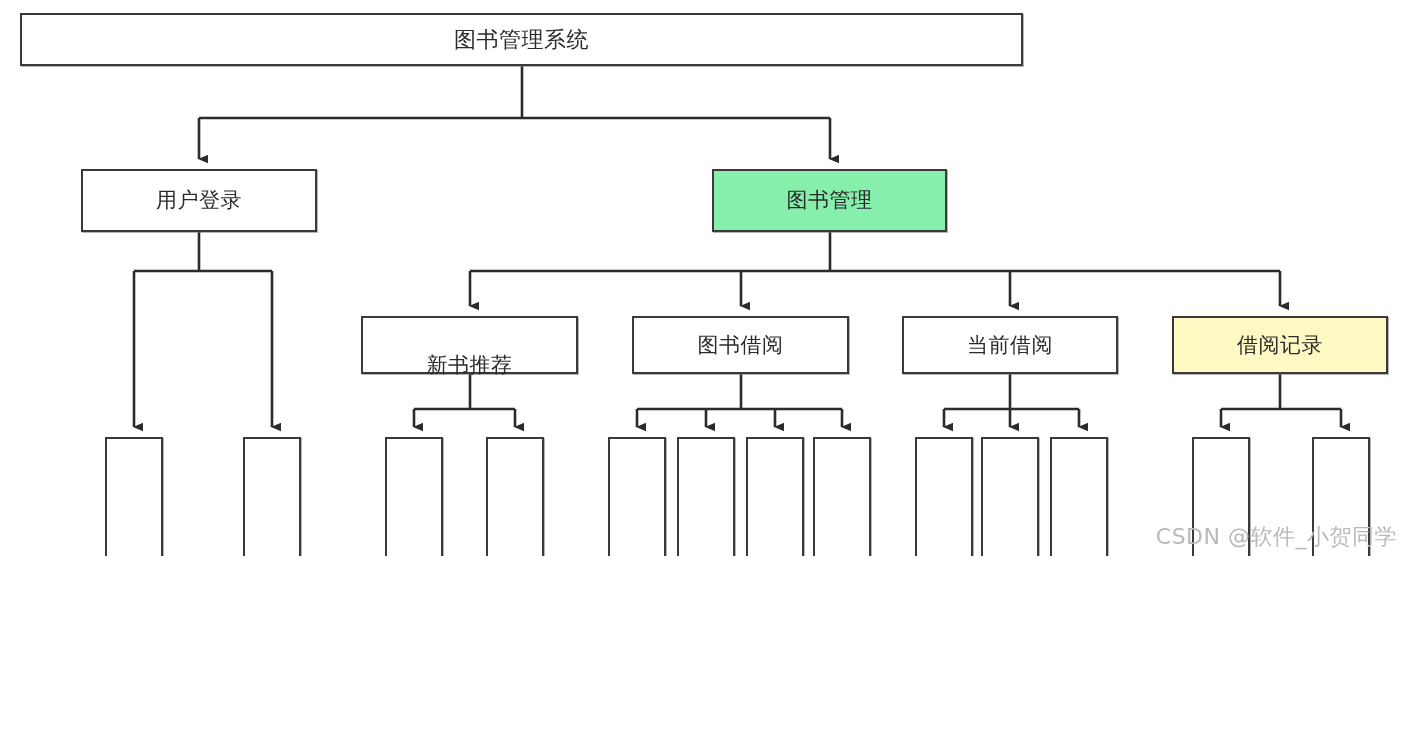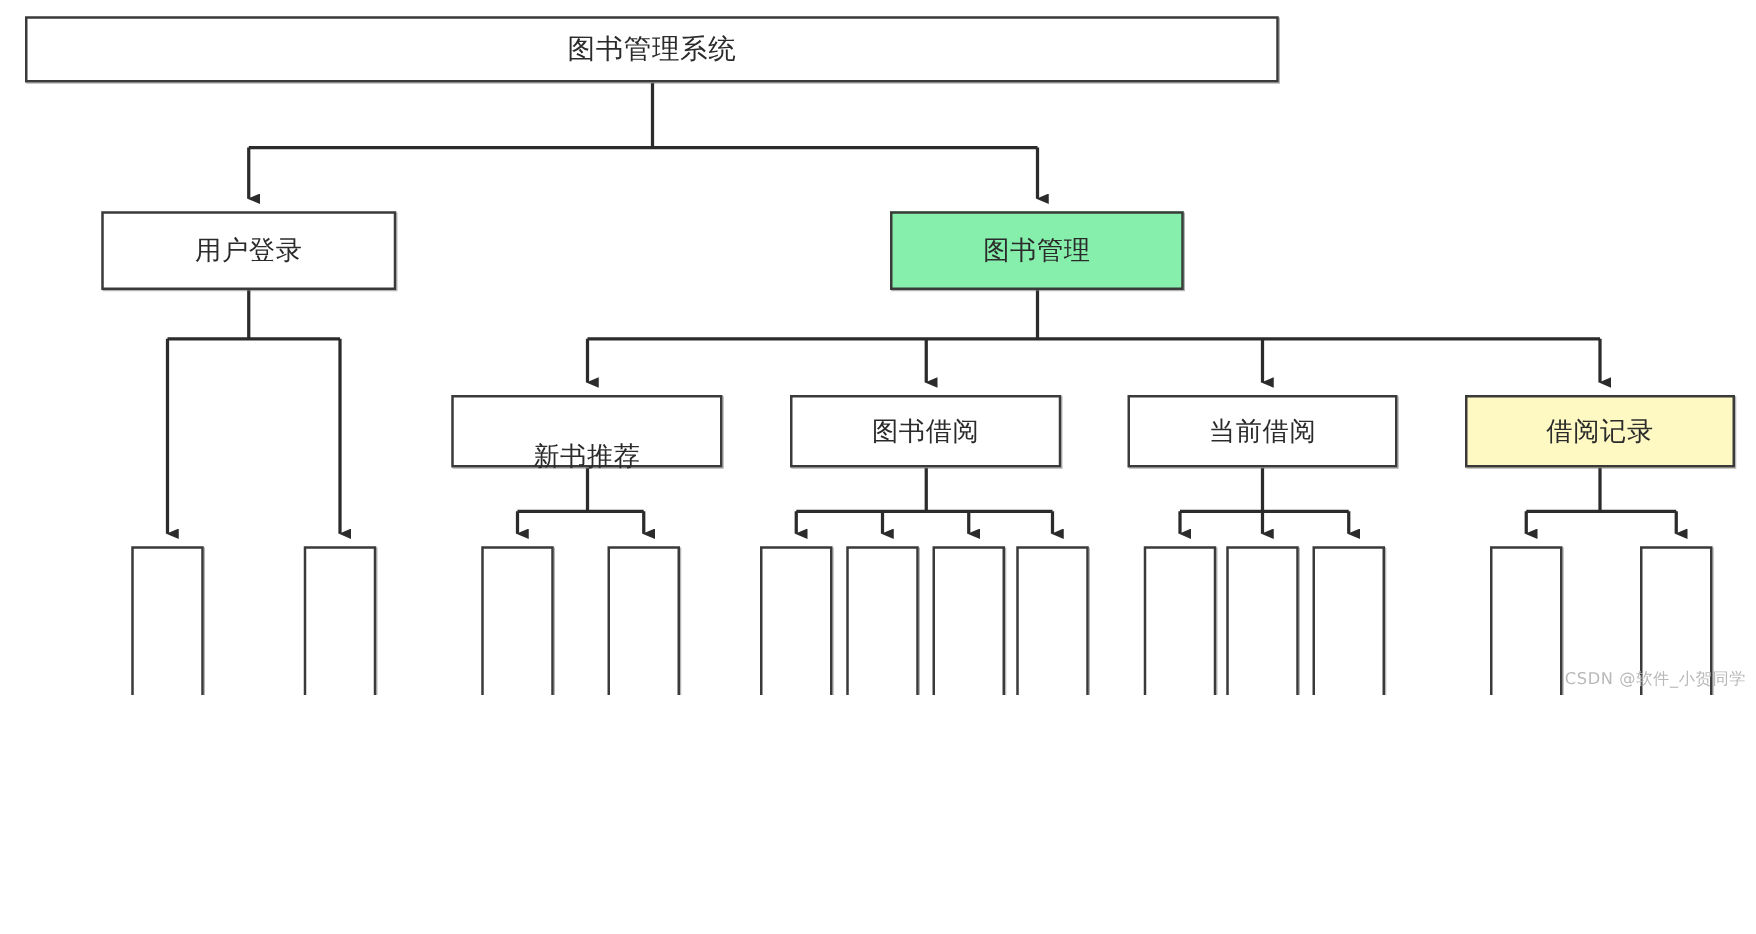--- a/index.html
+++ b/index.html
@@ -60,21 +60,21 @@
     text-orientation: upright;
     font-size: 21px;
     letter-spacing: 2px;
     line-height: 1;
     white-space: nowrap;
   }
   #watermark {
     position: absolute;
     right: 8px;
     bottom: 4px;
-    font-size: 13px;
+    font-size: 22px;
     color: #b9b9b9;
     letter-spacing: 0.5px;
     z-index: 5;
     white-space: nowrap;
     font-family: "DejaVu Sans", "Liberation Sans", sans-serif;
   }
 </style>
 </head>
 <body>
 

